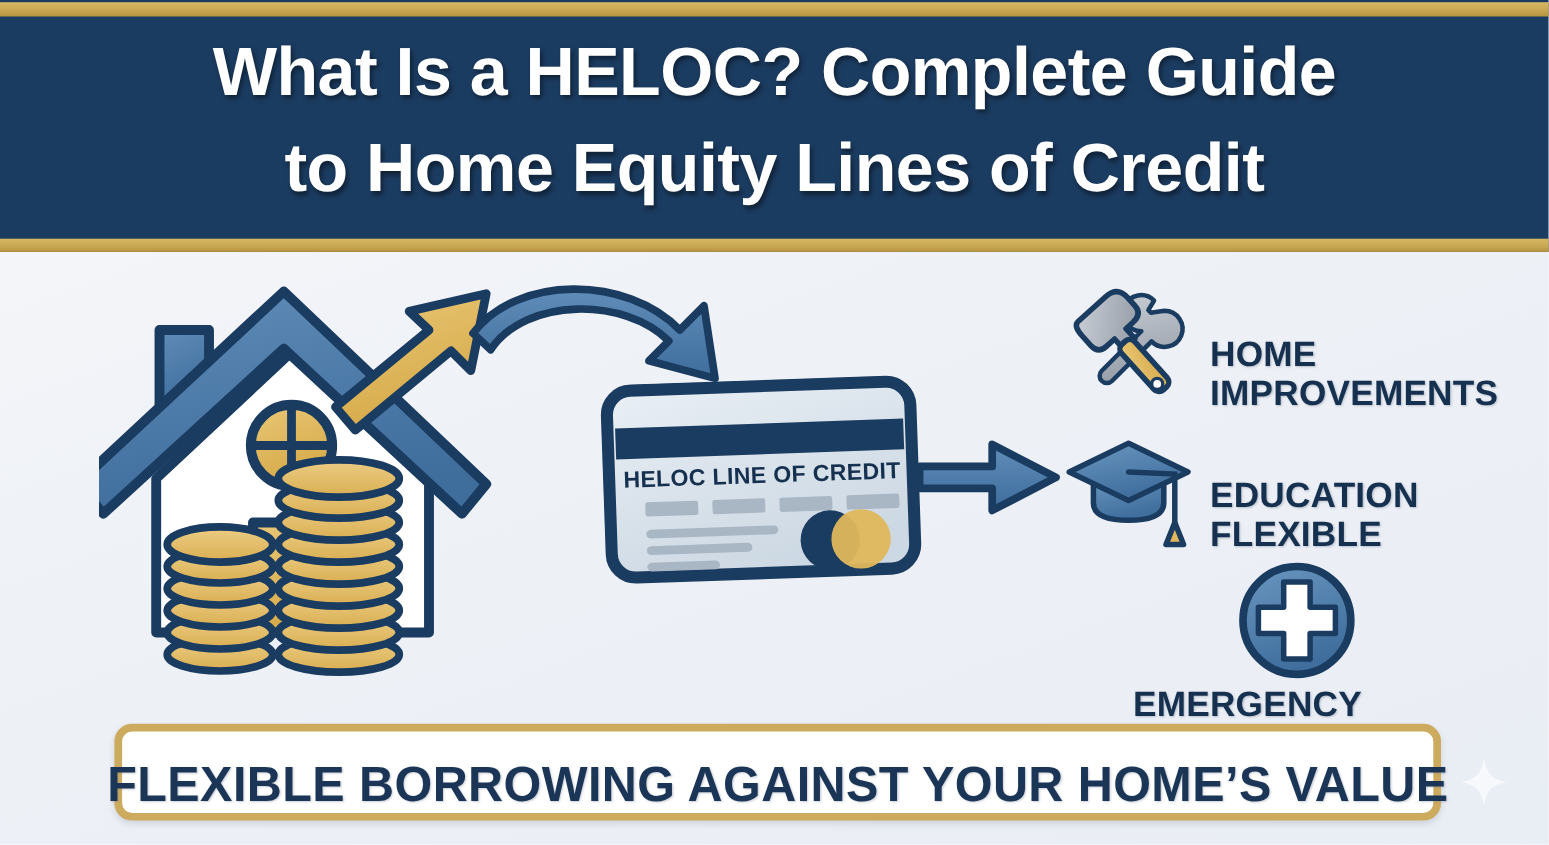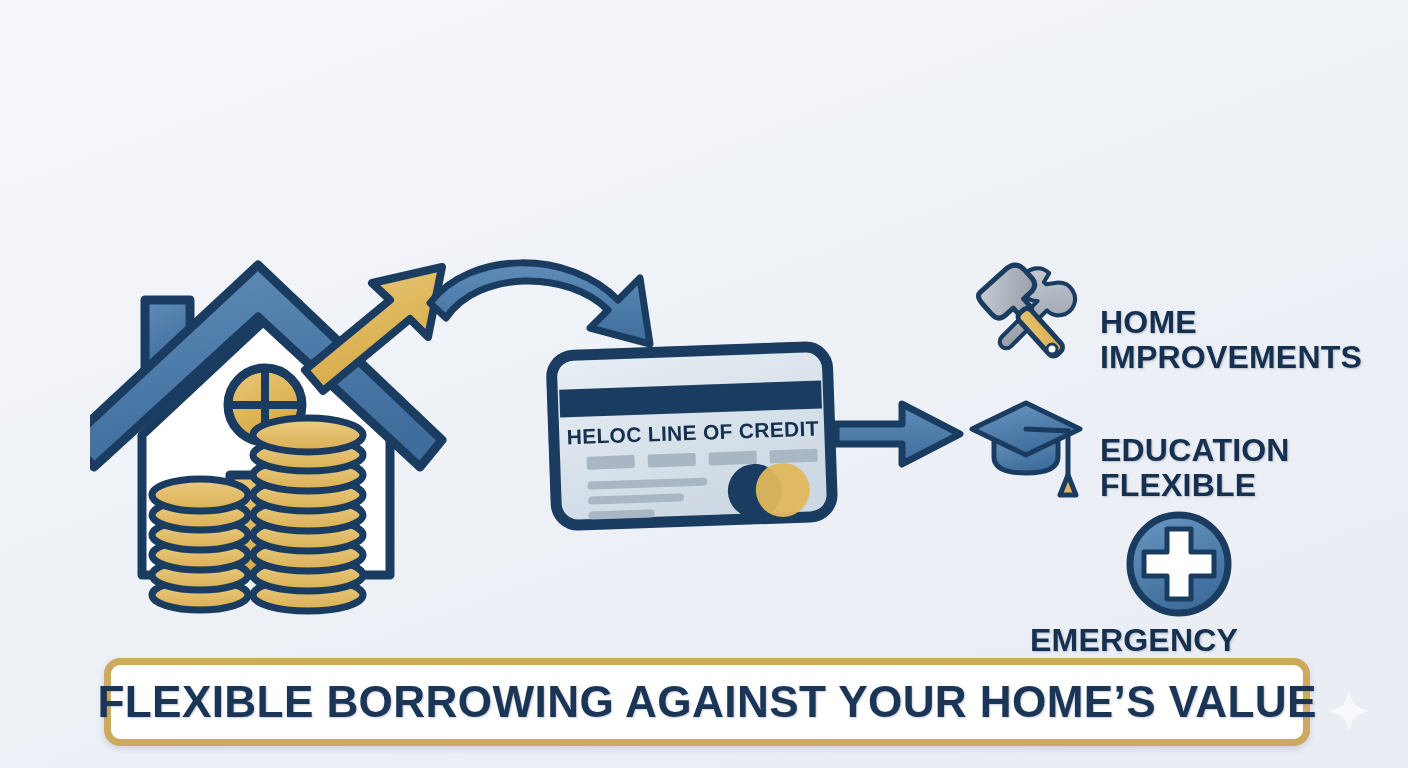--- a/index.html
+++ b/index.html
@@ -86,21 +86,21 @@
   #bottom-banner {
     position: absolute;
     left: 104px; top: 658px;
     width: 1206px; height: 88px;
     box-sizing: border-box;
     border: 7px solid #cdab5e;
     border-radius: 16px;
     background: #ffffff;
     box-shadow: 0 3px 6px rgba(80,90,110,.18);
     display: flex;
-    align-items: center;
+    align-items: flex-end;
     justify-content: center;
   }
   #bottom-banner-text {
     color: #1b3556;
     font-weight: bold;
     font-size: 45px;
     letter-spacing: .4px;
     white-space: nowrap;
     text-shadow: 1px 1px 2px rgba(120,130,150,.4);
     transform: scaleX(0.98);
@@ -112,20 +112,28 @@
     left: 1326px; top: 688px;
     width: 46px; height: 46px;
     opacity: .75;
   }
 </style>
 </head>
 <body>
 
 <div id="canvas">
 
+  <div id="header-band">
+    <div id="header-rule-top"></div>
+    <div id="header-title">
+      <span class="tline">What Is a HELOC? Complete Guide</span>
+      <span class="tline">to Home Equity Lines of Credit</span>
+    </div>
+    <div id="header-rule-bottom"></div>
+  </div>
 
   <svg class="abs" style="left:90px; top:245px;" width="400" height="390" viewBox="0 0 400 390">
     <defs>
       <linearGradient id="roofGrad" x1="0" y1="0" x2="0.3" y2="1">
         <stop offset="0%" stop-color="#5f8cb8"></stop>
         <stop offset="100%" stop-color="#3f6d9c"></stop>
       </linearGradient>
       <linearGradient id="goldGrad" x1="0" y1="0" x2="0.4" y2="1">
         <stop offset="0%" stop-color="#eac878"></stop>
         <stop offset="100%" stop-color="#d5a947"></stop>

